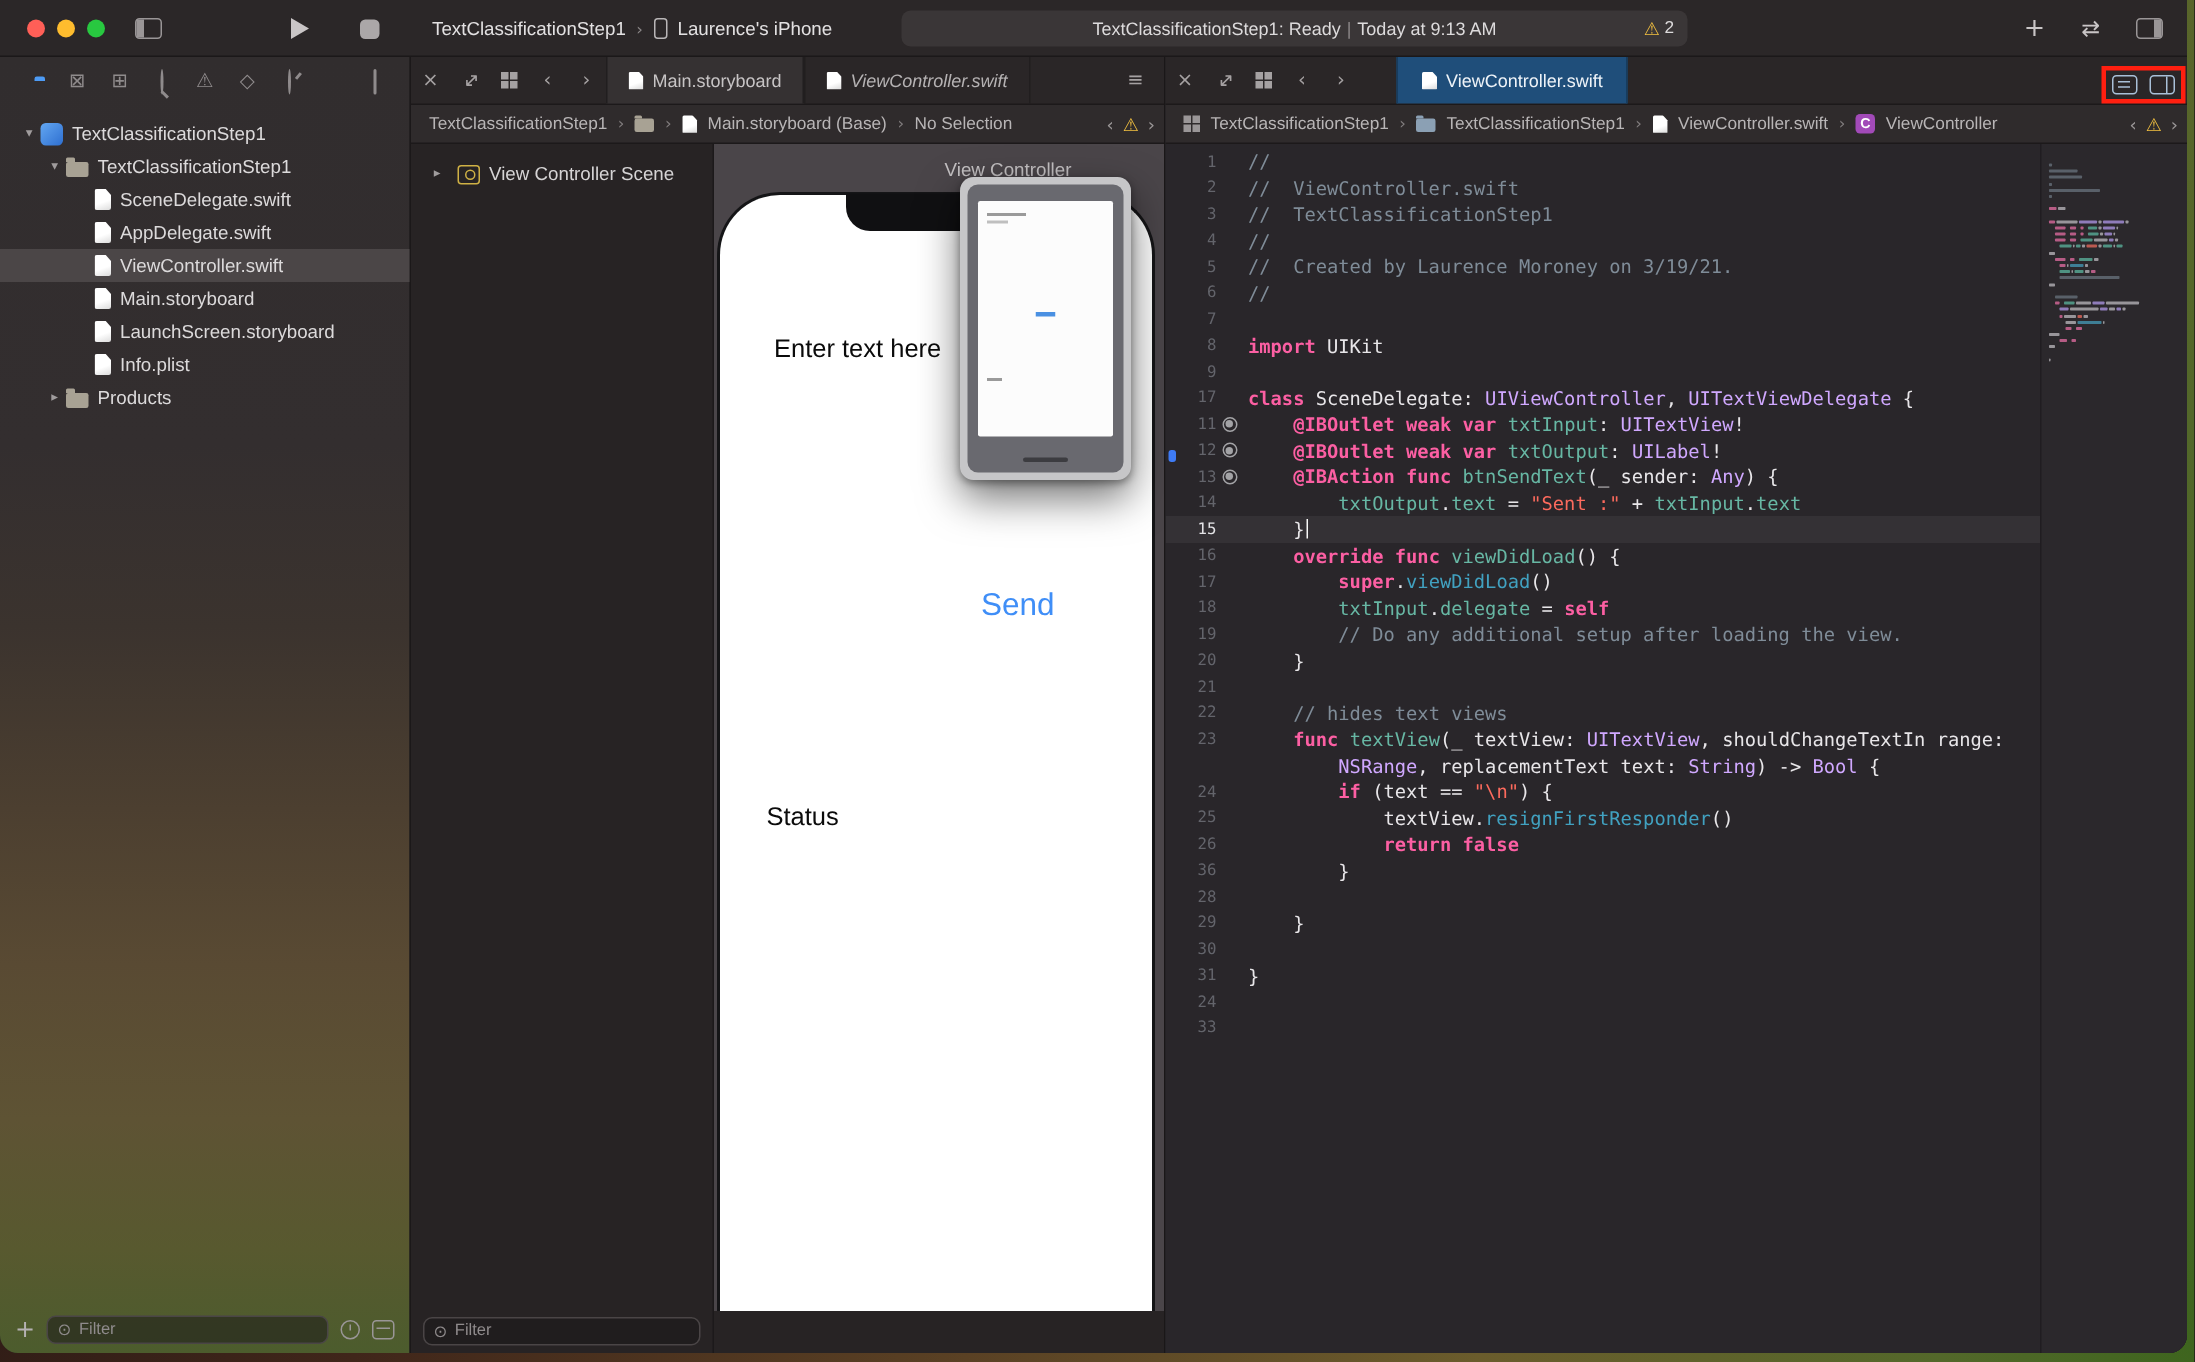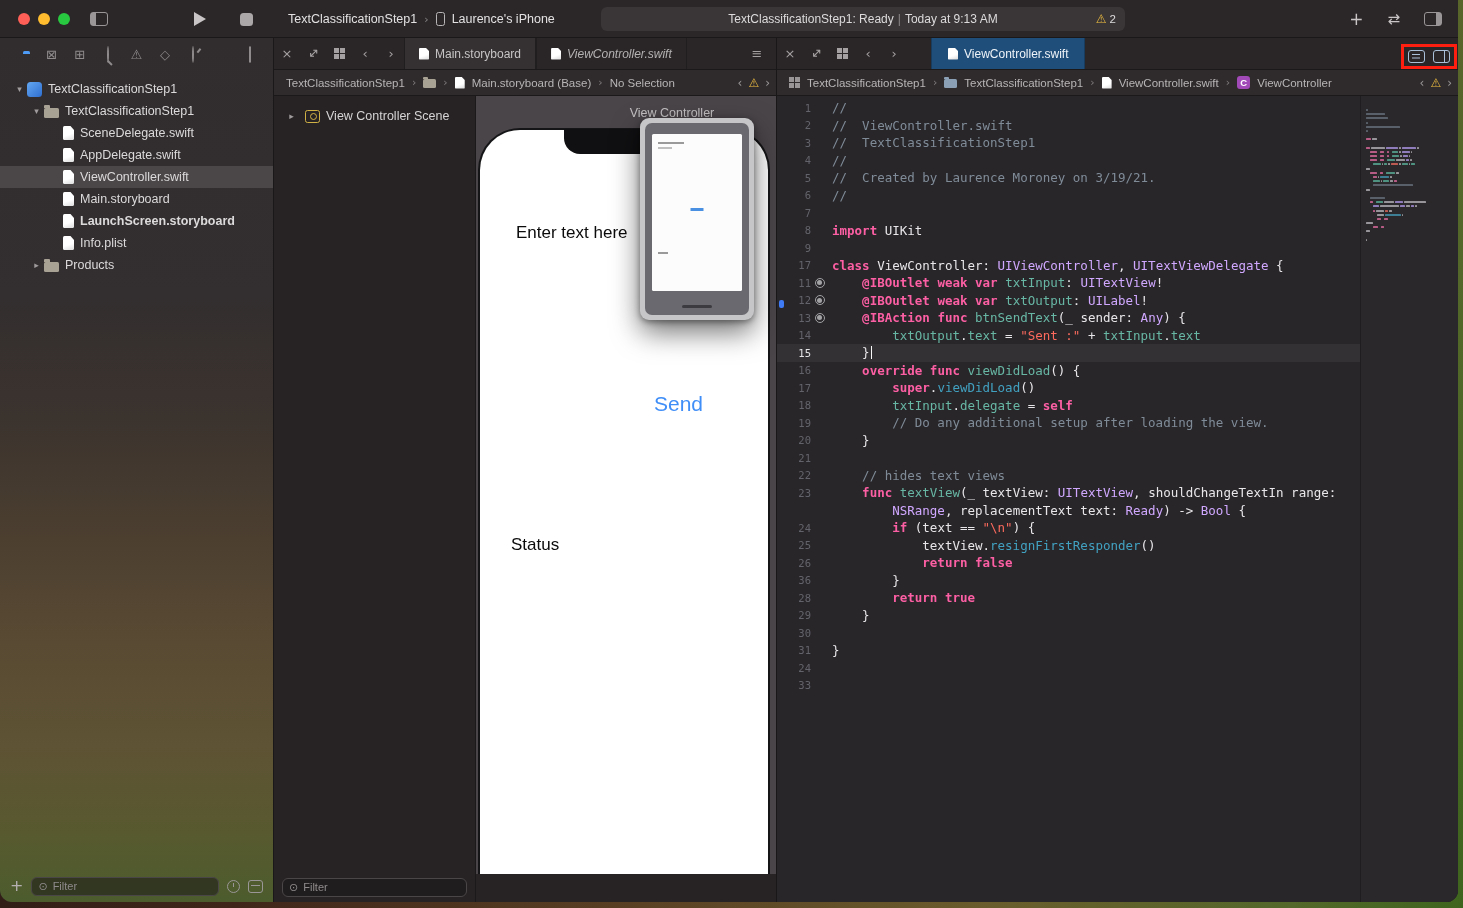--- a/index.html
+++ b/index.html
@@ -225,21 +225,21 @@
         <div class="tree-row selected" style="padding-left: 46px;">
           <span class="tri"></span>
           <span class="fic fic-file"></span>
           <span class="flb">ViewController.swift</span>
         </div>
         <div class="tree-row" style="padding-left: 46px;">
           <span class="tri"></span>
           <span class="fic fic-file"></span>
           <span class="flb">Main.storyboard</span>
         </div>
-        <div class="tree-row" style="padding-left: 46px; font-weight: bold;">
+        <div class="tree-row" style="padding-left: 46px;">
           <span class="tri"></span>
           <span class="fic fic-file"></span>
           <span class="flb">LaunchScreen.storyboard</span>
         </div>
         <div class="tree-row" style="padding-left: 46px;">
           <span class="tri"></span>
           <span class="fic fic-file"></span>
           <span class="flb">Info.plist</span>
         </div>
         <div class="tree-row" style="padding-left: 29px;">
@@ -406,21 +406,21 @@
             <span class="cl"><span class="tk-kw">import</span><span class="tk-pl"> UIKit</span></span>
           </div>
           <div class="code-row">
             <span class="ln">9</span>
             <span class="mark"></span>
             <span class="cl"></span>
           </div>
           <div class="code-row">
             <span class="ln">17</span>
             <span class="mark"></span>
-            <span class="cl"><span class="tk-kw">class</span><span class="tk-pl"> ViewController: </span><span class="tk-typ">UIViewController</span><span class="tk-pl">, </span><span class="tk-typ">UITextViewDelegate</span><span class="tk-pl"> {</span></span>
+            <span class="cl"><span class="tk-kw">class</span><span class="tk-pl"> SceneDelegate: </span><span class="tk-typ">UIViewController</span><span class="tk-pl">, </span><span class="tk-typ">UITextViewDelegate</span><span class="tk-pl"> {</span></span>
           </div>
           <div class="code-row">
             <span class="ln">11</span>
             <span class="mark">
               <span class="conn"></span>
             </span>
             <span class="cl"><span class="tk-pl">    </span><span class="tk-kw">@IBOutlet</span><span class="tk-pl"> </span><span class="tk-kw">weak</span><span class="tk-pl"> </span><span class="tk-kw">var</span><span class="tk-pl"> </span><span class="tk-id">txtInput</span><span class="tk-pl">: </span><span class="tk-typ">UITextView</span><span class="tk-pl">!</span></span>
           </div>
           <div class="code-row">
             <span class="ln">12</span>
@@ -482,21 +482,21 @@
             <span class="cl"><span class="tk-pl">    </span><span class="tk-cmt">// hides text views</span></span>
           </div>
           <div class="code-row">
             <span class="ln">23</span>
             <span class="mark"></span>
             <span class="cl"><span class="tk-pl">    </span><span class="tk-kw">func</span><span class="tk-pl"> </span><span class="tk-id">textView</span><span class="tk-pl">(_ textView: </span><span class="tk-typ">UITextView</span><span class="tk-pl">, shouldChangeTextIn range:</span></span>
           </div>
           <div class="code-row">
             <span class="ln"></span>
             <span class="mark"></span>
-            <span class="cl"><span class="tk-pl">        </span><span class="tk-typ">NSRange</span><span class="tk-pl">, replacementText text: </span><span class="tk-typ">Ready</span><span class="tk-pl">) -&gt; </span><span class="tk-typ">Bool</span><span class="tk-pl"> {</span></span>
+            <span class="cl"><span class="tk-pl">        </span><span class="tk-typ">NSRange</span><span class="tk-pl">, replacementText text: </span><span class="tk-typ">String</span><span class="tk-pl">) -&gt; </span><span class="tk-typ">Bool</span><span class="tk-pl"> {</span></span>
           </div>
           <div class="code-row">
             <span class="ln">24</span>
             <span class="mark"></span>
             <span class="cl"><span class="tk-pl">        </span><span class="tk-kw">if</span><span class="tk-pl"> (text == </span><span class="tk-str">"\n"</span><span class="tk-pl">) {</span></span>
           </div>
           <div class="code-row">
             <span class="ln">25</span>
             <span class="mark"></span>
             <span class="cl"><span class="tk-pl">            </span><span class="tk-pl">textView.</span><span class="tk-fn">resignFirstResponder</span><span class="tk-pl">()</span></span>
@@ -507,21 +507,20 @@
             <span class="cl"><span class="tk-pl">            </span><span class="tk-kw">return</span><span class="tk-pl"> </span><span class="tk-kw">false</span></span>
           </div>
           <div class="code-row">
             <span class="ln">36</span>
             <span class="mark"></span>
             <span class="cl"><span class="tk-pl">        }</span></span>
           </div>
           <div class="code-row">
             <span class="ln">28</span>
             <span class="mark"></span>
-            <span class="cl"><span class="tk-pl">        </span><span class="tk-kw">return</span><span class="tk-pl"> </span><span class="tk-kw">true</span></span>
           </div>
           <div class="code-row">
             <span class="ln">29</span>
             <span class="mark"></span>
             <span class="cl"><span class="tk-pl">    }</span></span>
           </div>
           <div class="code-row">
             <span class="ln">30</span>
             <span class="mark"></span>
             <span class="cl"></span>

